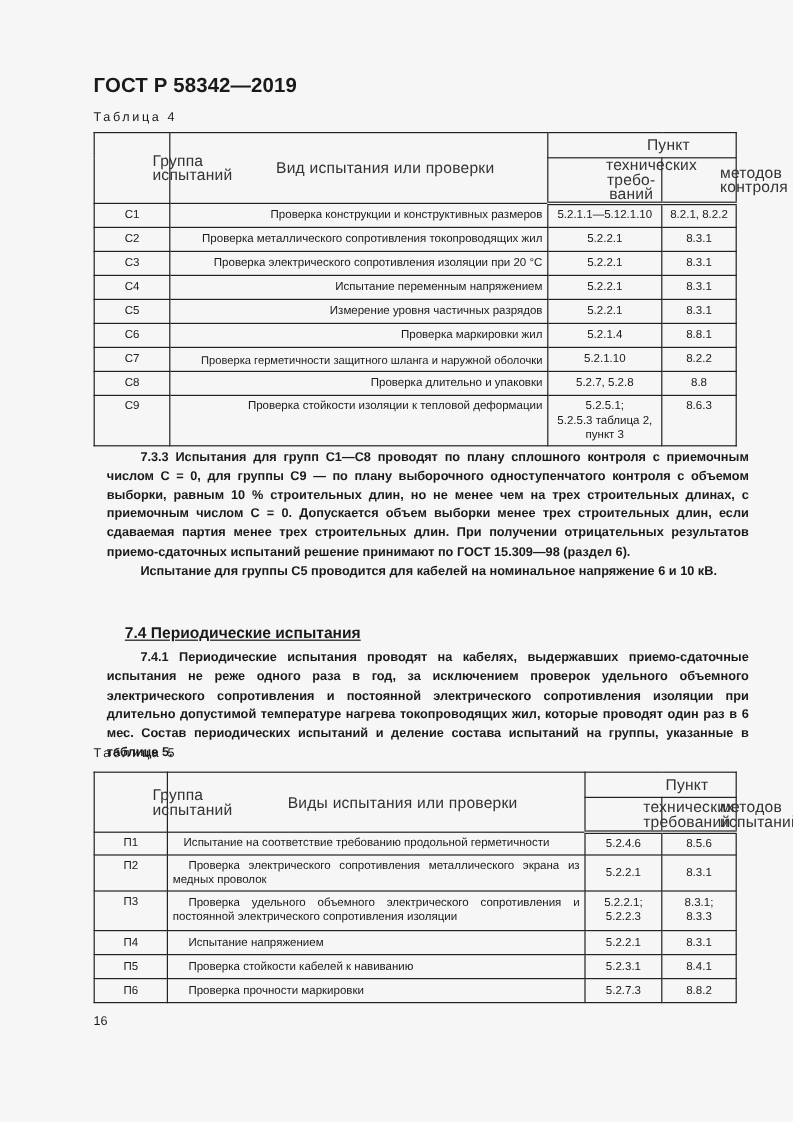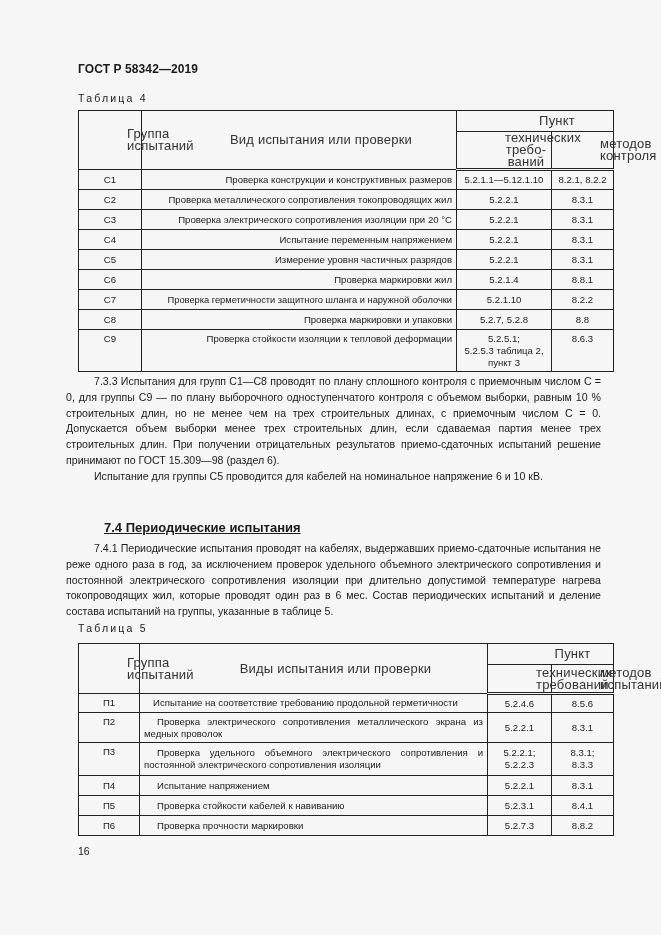--- a/index.html
+++ b/index.html
@@ -7,21 +7,21 @@
       width: 661px; height: 935px;
       background: #f6f6f6;
       font-family: "Liberation Sans", sans-serif;
       color: #1a1a1a;
       position: relative;
       overflow: hidden;
     }
     .page { position: absolute; left: 0; top: 0; width: 661px; height: 935px; }
     .doc-header {
       position: absolute; left: 78px; top: 62px;
-      font-size: 12px; font-weight: bold; letter-spacing: 0.1px;
+      font-size: 17px; font-weight: bold; letter-spacing: 0.1px;
     }
     .table-caption {
       position: absolute; left: 78px;
       font-size: 10.5px; letter-spacing: 2.2px;
     }
     table.gt {
       position: absolute; left: 78px;
       border-collapse: collapse;
       font-size: 9.6px;
       table-layout: fixed;
@@ -35,24 +35,25 @@
     }
     table.gt th { font-size: 13px; color: #333; letter-spacing: 0.2px; padding-left: 48px; }
     table.gt tr.head-last th { border-bottom: 3px double #222; }
     table.gt td.c { text-align: center; }
     table.gt td.l { text-align: left; }
     table.gt td.top { vertical-align: top; padding-top: 3px; }
     table.gt td.desc4 { padding-left: 13px; text-align: right; }
     table.gt td.desc5 { text-align: justify; padding-left: 4px; padding-right: 4px; margin-top: 24px; }
 
     .para {
-      position: absolute; left: 66px; width: 535px;
+      position: absolute; left: 89px; width: 535px;
       font-size: 10.6px; line-height: 15.8px;
       text-align: justify;
       text-align-last: left;
+      font-weight: bold;
     }
     .para p { margin: 0; text-indent: 28px; }
     .section-title {
       position: absolute; left: 104px; top: 520px;
       font-size: 13px; font-weight: bold; text-decoration: underline;
     }
     .page-num {
       position: absolute; left: 78px; top: 845px;
       font-size: 10.5px;
     }
@@ -120,21 +121,21 @@
       <td class="c">8.8.1</td>
     </tr>
     <tr style="height:20px;">
       <td class="c">С7</td>
       <td class="l desc4" style="white-space:nowrap; font-size:9.3px;">Проверка герметичности защитного шланга и наружной оболочки</td>
       <td class="c">5.2.1.10</td>
       <td class="c">8.2.2</td>
     </tr>
     <tr style="height:20px;">
       <td class="c">С8</td>
-      <td class="l desc4">Проверка маркировки и упаковки</td>
+      <td class="l desc4">Проверка длительно и упаковки</td>
       <td class="c">5.2.7, 5.2.8</td>
       <td class="c">8.8</td>
     </tr>
     <tr style="height:42px;">
       <td class="c top">С9</td>
       <td class="l desc4 top">Проверка стойкости изоляции к тепловой деформации</td>
       <td class="c top">
         <div>5.2.5.1;</div>
         <div>5.2.5.3 таблица 2,</div>
         <div>пункт 3</div>

